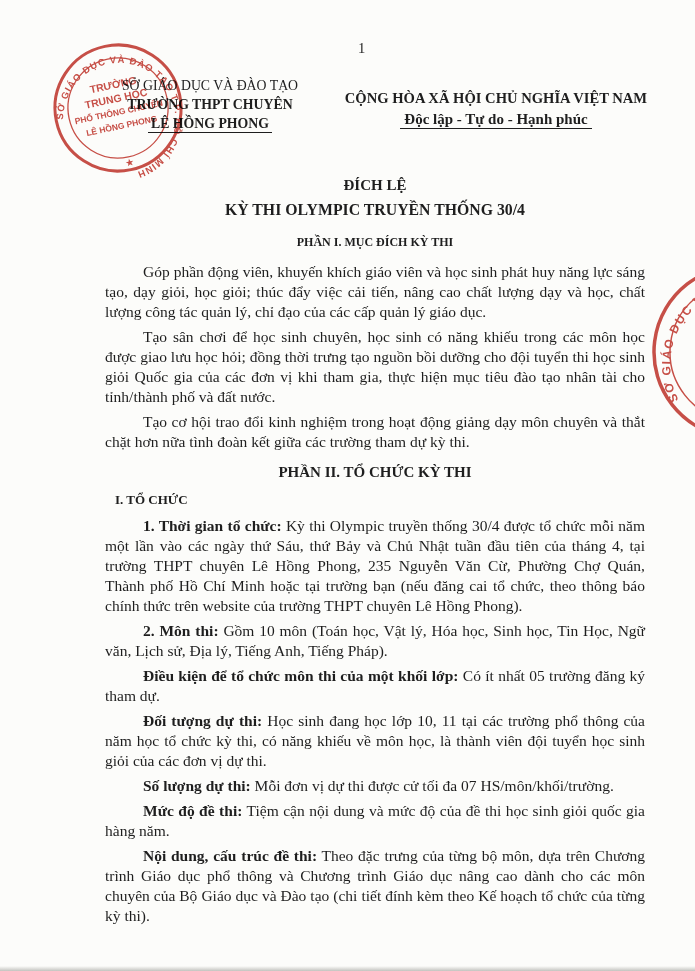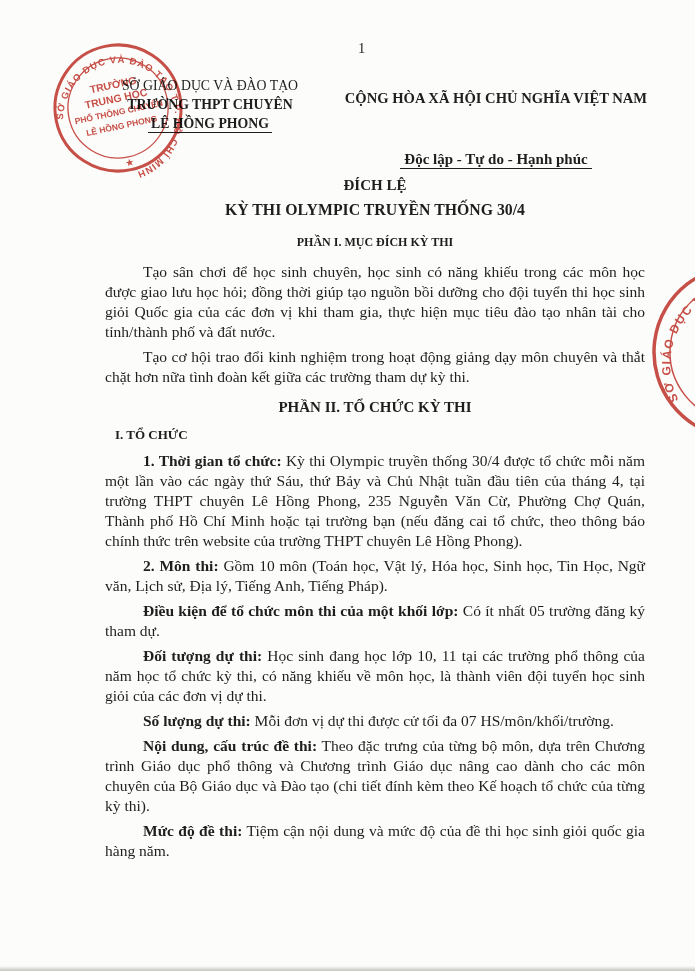--- a/index.html
+++ b/index.html
@@ -19,21 +19,21 @@
     text-align:center; font-size:13.8px; line-height:19px;
   }
   .header-left .bold { font-weight:bold; }
   .header-left .uline span { border-bottom:1.6px solid #1e1e1e; padding:0 3px 1px; }
 
   .header-right {
     position:absolute; top:88px; left:330px; width:332px;
     text-align:center; line-height:21px;
   }
   .header-right .hr1 { font-weight:bold; font-size:14.6px; }
-  .header-right .hr2 { font-weight:bold; font-size:15px;margin-top:40px; }
+  .header-right .hr2 { font-weight:bold; font-size:15px; }
   .header-right .hr2 span { border-bottom:1.7px solid #1e1e1e; padding:0 4px 1px; }
 
   .main {
     position:absolute; top:175px; left:105px; width:540px;
     font-size:15.5px; line-height:20px; text-align:justify;
   }
   .t1,.t2,.t3,.t-part2 { text-align:center; font-weight:bold; }
   .t1 { font-size:15px; }
   .t2 { font-size:15.8px; margin-top:5px; }
   .t3 { font-size:12px; margin:12px 0 10px; }
@@ -77,33 +77,34 @@
   <div class="header-right">
     <div class="hr1">CỘNG HÒA XÃ HỘI CHỦ NGHĨA VIỆT NAM</div>
     <div class="hr2"><span>Độc lập - Tự do - Hạnh phúc</span></div>
   </div>
 
   <div class="main">
     <div class="t1">ĐÍCH LỆ</div>
     <div class="t2">KỲ THI OLYMPIC TRUYỀN THỐNG 30/4</div>
     <div class="t3">PHẦN I. MỤC ĐÍCH KỲ THI</div>
 
-    <p class="body"><span>Tạo sân chơi để học sinh chuyên, học sinh có năng khiếu trong các môn học được giao lưu học hỏi; đồng thời giúp tạo nguồn bồi dưỡng cho đội tuyển thi học sinh giỏi Quốc gia của các đơn vị khi tham gia, thực hiện mục tiêu đào tạo nhân tài cho tỉnh/thành phố và đất nước.</span></p>
+    <p class="body"><span>Góp phần động viên, khuyến khích giáo viên và học sinh phát huy năng lực sáng tạo, dạy giỏi, học giỏi; thúc đẩy việc cải tiến, nâng cao chất lượng dạy và học, chất lượng công tác quản lý, chỉ đạo của các cấp quản lý giáo dục.</span></p>
+    <p class="body"><span>Tạo sân chơi để học sinh chuyên, học sinh có năng khiếu trong các môn học được giao lưu học hỏi; đồng thời trưng tạo nguồn bồi dưỡng cho đội tuyển thi học sinh giỏi Quốc gia của các đơn vị khi tham gia, thực hiện mục tiêu đào tạo nhân tài cho tỉnh/thành phố và đất nước.</span></p>
     <p class="body"><span>Tạo cơ hội trao đổi kinh nghiệm trong hoạt động giảng dạy môn chuyên và thắt chặt hơn nữa tình đoàn kết giữa các trường tham dự kỳ thi.</span></p>
 
     <div class="t-part2">PHẦN II. TỔ CHỨC KỲ THI</div>
     <div class="t-sec">I. TỔ CHỨC</div>
 
     <p class="body"><b>1. Thời gian tổ chức:</b><span> Kỳ thi Olympic truyền thống 30/4 được tổ chức mỗi năm một lần vào các ngày thứ Sáu, thứ Bảy và Chủ Nhật tuần đầu tiên của tháng 4, tại trường THPT chuyên Lê Hồng Phong, 235 Nguyễn Văn Cừ, Phường Chợ Quán, Thành phố Hồ Chí Minh hoặc tại trường bạn (nếu đăng cai tổ chức, theo thông báo chính thức trên website của trường THPT chuyên Lê Hồng Phong).</span></p>
     <p class="body"><b>2. Môn thi:</b><span> Gồm 10 môn (Toán học, Vật lý, Hóa học, Sinh học, Tin Học, Ngữ văn, Lịch sử, Địa lý, Tiếng Anh, Tiếng Pháp).</span></p>
     <p class="body"><b>Điều kiện để tổ chức môn thi của một khối lớp:</b><span> Có ít nhất 05 trường đăng ký tham dự.</span></p>
     <p class="body"><b>Đối tượng dự thi:</b><span> Học sinh đang học lớp 10, 11 tại các trường phổ thông của năm học tổ chức kỳ thi, có năng khiếu về môn học, là thành viên đội tuyển học sinh giỏi của các đơn vị dự thi.</span></p>
     <p class="body"><b>Số lượng dự thi:</b><span> Mỗi đơn vị dự thi được cử tối đa 07 HS/môn/khối/trường.</span></p>
+    <p class="body"><b>Mức độ đề thi:</b><span> Tiệm cận nội dung và mức độ của đề thi học sinh giỏi quốc gia hàng năm.</span></p>
     <p class="body"><b>Nội dung, cấu trúc đề thi:</b><span> Theo đặc trưng của từng bộ môn, dựa trên Chương trình Giáo dục phổ thông và Chương trình Giáo dục nâng cao dành cho các môn chuyên của Bộ Giáo dục và Đào tạo (chi tiết đính kèm theo Kế hoạch tổ chức của từng kỳ thi).</span></p>
-    <p class="body"><b>Mức độ đề thi:</b><span> Tiệm cận nội dung và mức độ của đề thi học sinh giỏi quốc gia hàng năm.</span></p>
   </div>
 
   <svg class="stamp stamp-left" viewBox="0 0 148 148" aria-hidden="true">
     <circle class="ring-outer" cx="74" cy="74" r="63"></circle>
     <circle class="ring-inner" cx="74" cy="74" r="50"></circle>
     <defs>
       <path id="ringPathL" d="M 18,74 A 56,56 0 1 1 17.99,74.05"></path>
     </defs>
     <text class="ring-text"><textPath href="#ringPathL" startOffset="0">SỞ GIÁO DỤC VÀ ĐÀO TẠO T.P. HỒ CHÍ MINH</textPath></text>
     <text class="star" x="74" y="133" text-anchor="middle">★</text>

